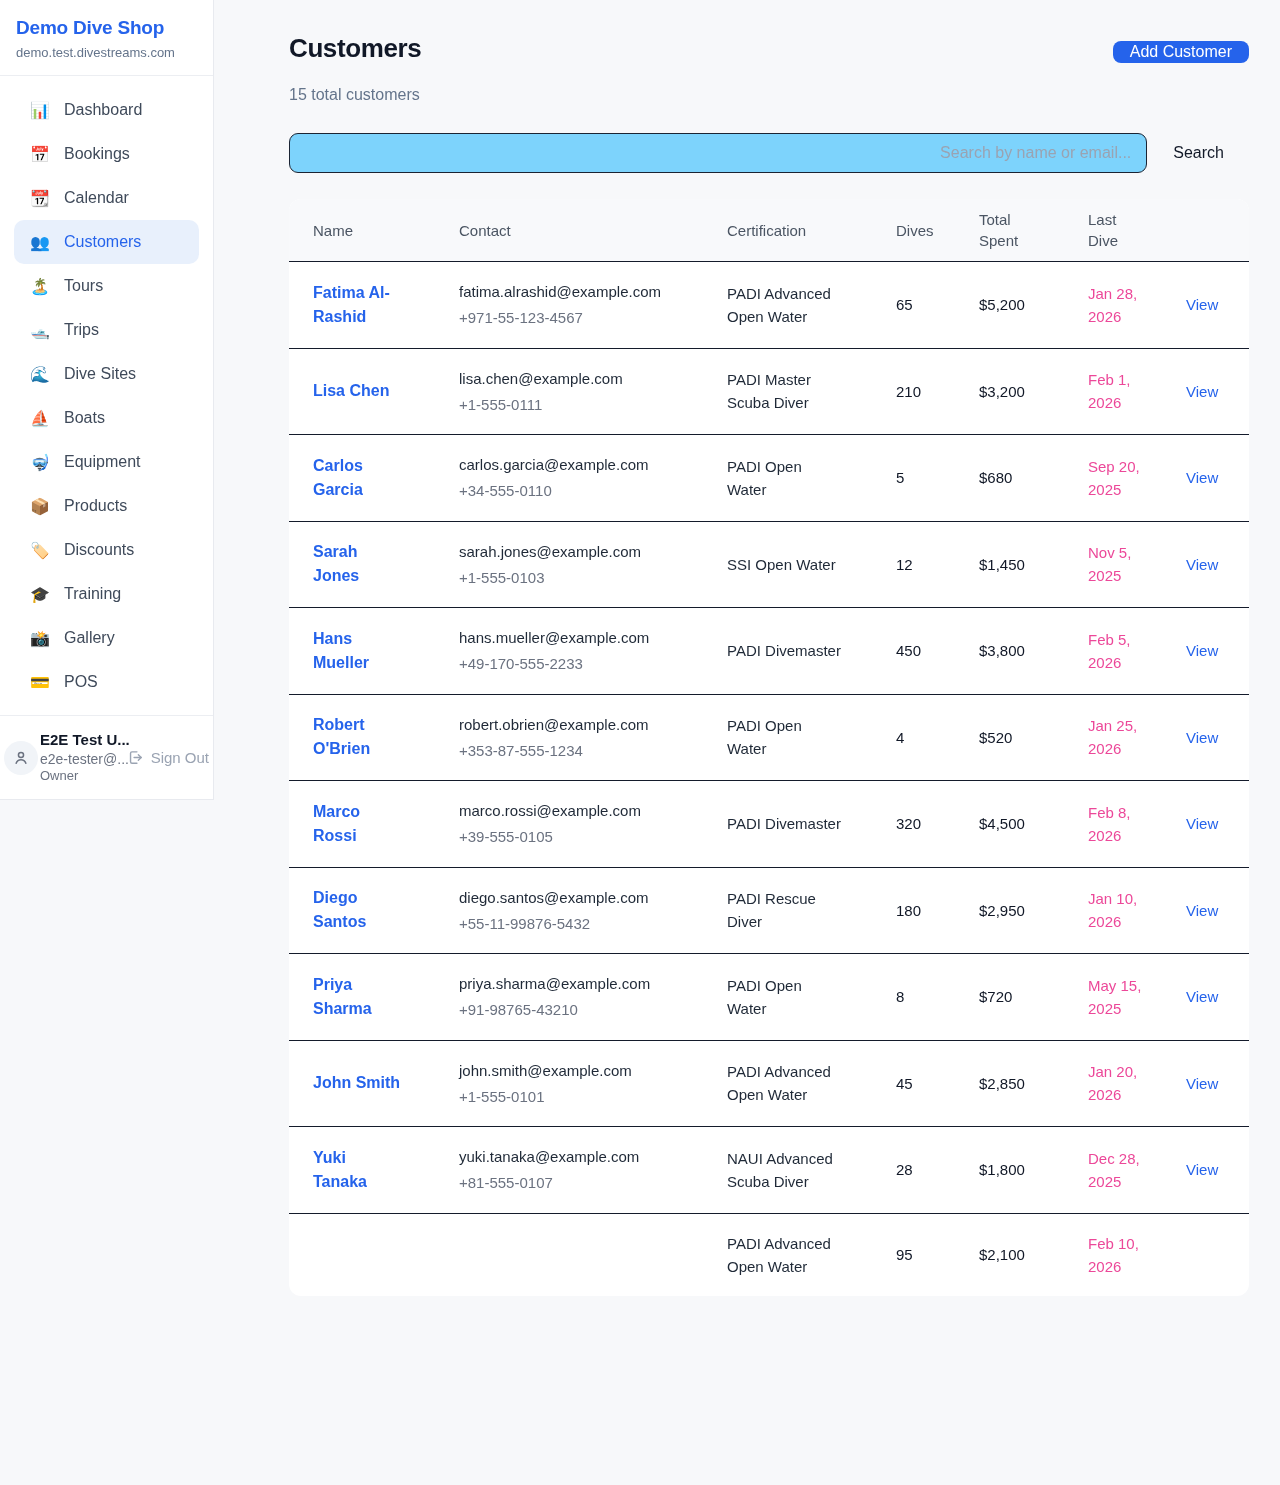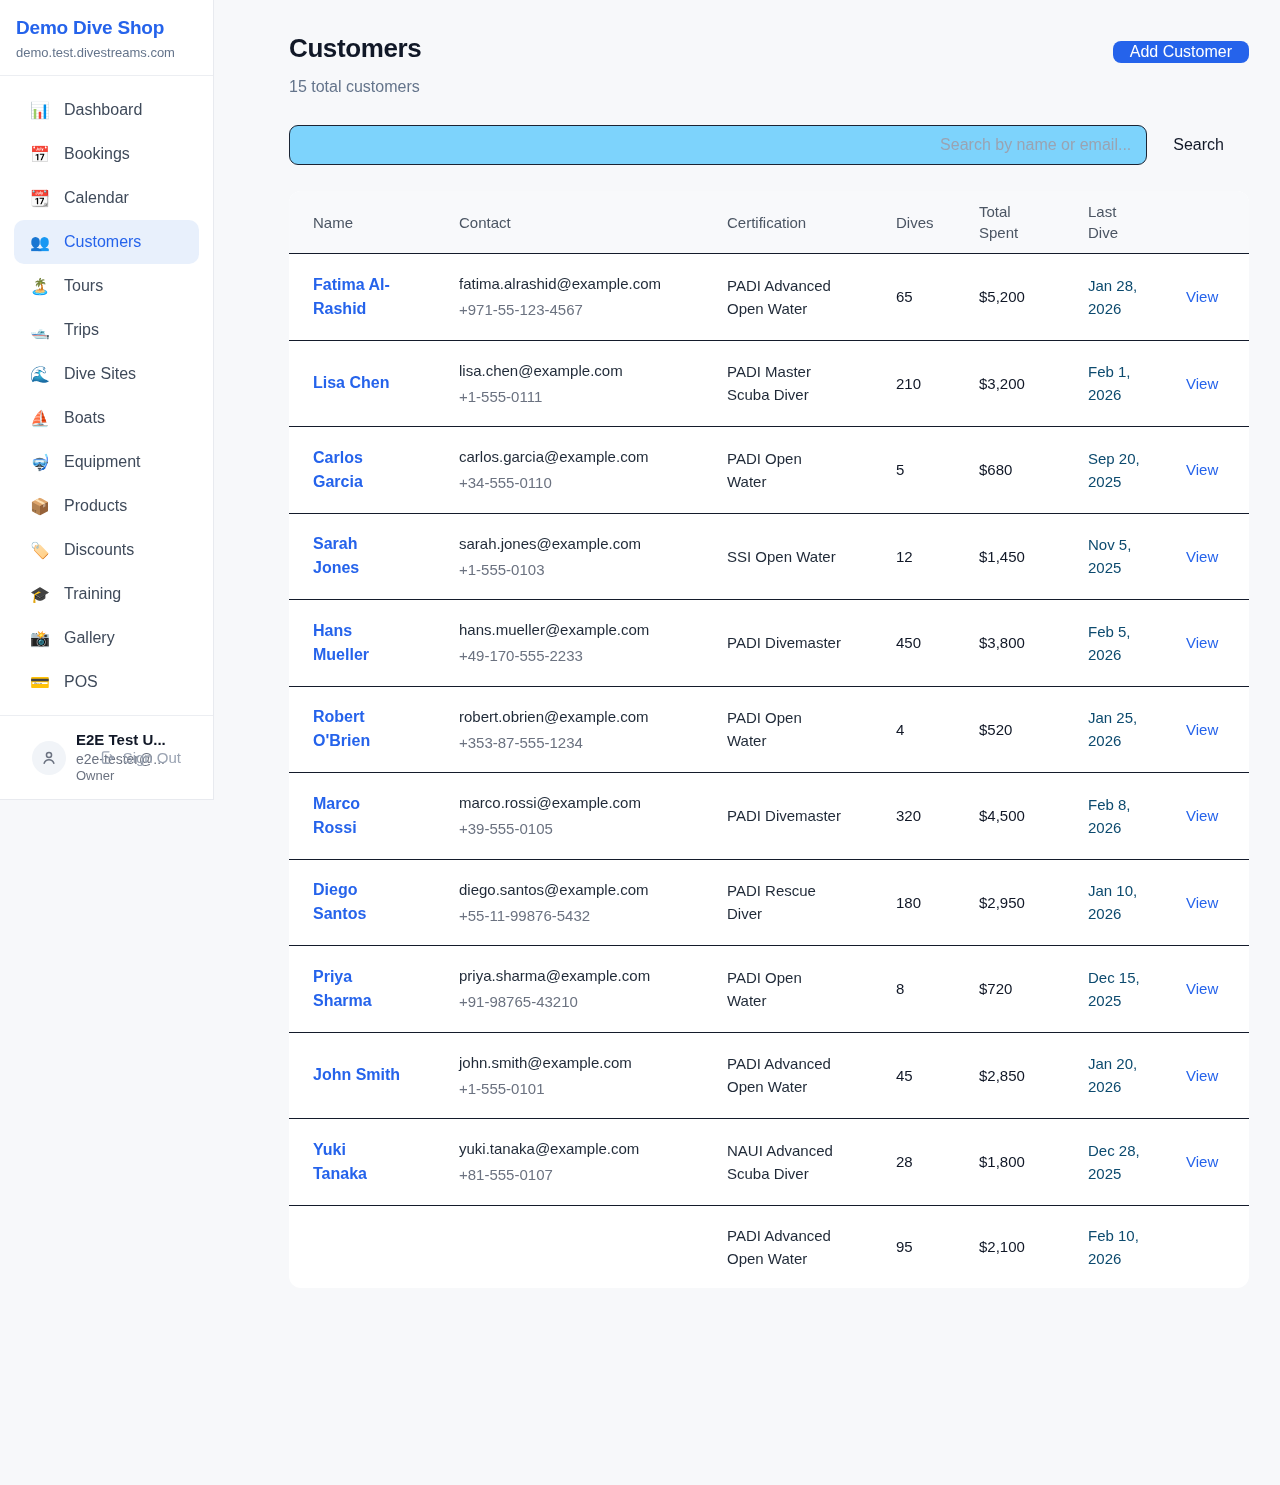--- a/index.html
+++ b/index.html
@@ -19,41 +19,41 @@
   .shop-domain { color:#64748b; font-size:13px; margin-top:6px; }
   .side-nav { padding:12px 14px 0 14px; }
   .nav-item {
     display:flex; align-items:center; gap:13px; height:44px; padding:0 15px;
     border-radius:10px; color:#3f4a5a; font-size:16px; cursor:pointer;
   }
   .nav-item.active { background:#e8f0fc; color:#2563eb; }
   .nav-icon { width:22px; font-size:16px; text-align:center; flex:0 0 auto; }
   .side-foot {
     position:absolute; left:0; right:0; bottom:0; height:84px;
-    border-top:1px solid #eceef2; padding:10px 32px; display:flex; align-items:center; gap:10px;
+    border-top:1px solid #eceef2; padding:10px 4px; display:flex; align-items:center; gap:2px;
   }
   .avatar {
     width:34px; height:34px; border-radius:50%; background:#f1f4f8;
     display:flex; align-items:center; justify-content:center; flex:0 0 auto;
   }
   .user-meta { min-width:0; line-height:1.3; }
   .user-name { font-size:15px; font-weight:700; color:#111827; white-space:nowrap; }
   .user-email { font-size:14px; color:#6b7280; white-space:nowrap; }
   .user-role { font-size:13px; color:#6b7280; }
   .signout {
     margin-left:auto; display:flex; align-items:center; gap:7px;
     background:none; border:none; color:#9aa3b2; font-size:15px;
     font-family:inherit; cursor:pointer; padding:0; white-space:nowrap;
   }
 
   
   .main { position:absolute; left:255px; top:0; width:1025px; padding:33px 31px 0 34px; }
   .page-head { display:flex; justify-content:space-between; align-items:flex-start; }
   .page-title { margin:0; font-size:26px; font-weight:700; color:#111827; letter-spacing:-0.4px; }
-  .page-subtitle { margin-top:14px; color:#64748b; font-size:16px; }
+  .page-subtitle { margin-top:22px; color:#64748b; font-size:16px; }
   .add-btn {
     background:#2563eb; color:#fff; border:none; border-radius:8px;
     height:22px; padding:0 17px; font-size:16px; font-weight:500;
     font-family:inherit; cursor:pointer; margin-top:8px;
   }
   .search-row { display:flex; align-items:center; margin-top:29px; }
   .search-input {
     flex:1; height:40px; border:1px solid #1b2433; border-radius:9px;
     padding:0 15px; font-size:16px; color:#0f172a; background:#7dd3fc;
     font-family:inherit; outline:none;text-align:right;
@@ -78,21 +78,21 @@
   td { padding:18px 10px 18px 0; border-top:1px solid #141b2b; vertical-align:middle; line-height:1.55; }
   tbody tr:first-child td { border-top:none; }
   td.c-name { padding-right:56px; }
   td.c-name a { color:#2563eb; font-weight:600; font-size:16px; text-decoration:none; line-height:1.5; display:inline-block; }
   td.c-contact { padding-right:55px; }
   .email { color:#1f2937; word-wrap:break-word; }
   .phone { color:#6b7280; margin-top:3px; }
   td.c-cert { color:#1f2937; padding-right:54px; }
   td.c-cert.muted { color:#9ca3af; }
   td.c-dives, td.c-spent { color:#111827; }
-  td.c-last { color:#0c4a6e; padding-right:20px; }
+  td.c-last { color:#ec4899; padding-right:20px; }
   td.c-view a { color:#2563eb; font-weight:500; text-decoration:none; cursor:pointer; }
 </style>
 </head>
 <body>
 
 <aside class="sidebar">
   <div class="side-head">
     <div class="shop-name">Demo Dive Shop</div>
     <div class="shop-domain">demo.test.divestreams.com</div>
   </div>
@@ -335,21 +335,21 @@
 
   <tr>
     <td class="c-name"><a>Priya Sharma</a></td>
     <td class="c-contact">
       <div class="email">priya.sharma@example.com</div>
       <div class="phone">+91-98765-43210</div>
     </td>
     <td class="c-cert">PADI Open Water</td>
     <td class="c-dives">8</td>
     <td class="c-spent">$720</td>
-    <td class="c-last">Dec 15, 2025</td>
+    <td class="c-last">May 15, 2025</td>
     <td class="c-view"><a>View</a></td>
   </tr>
 
   <tr>
     <td class="c-name"><a>John Smith</a></td>
     <td class="c-contact">
       <div class="email">john.smith@example.com</div>
       <div class="phone">+1-555-0101</div>
     </td>
     <td class="c-cert">PADI Advanced Open Water</td>

